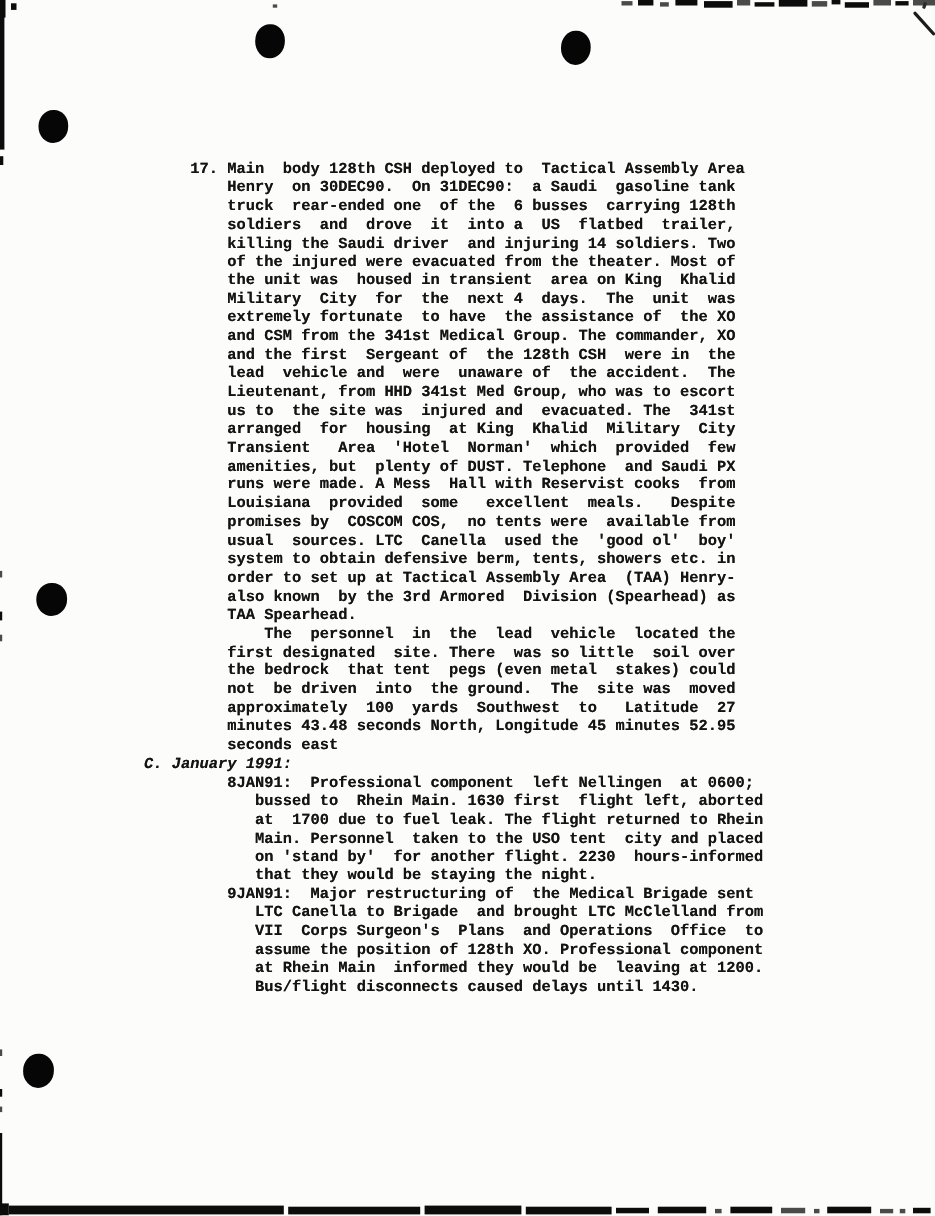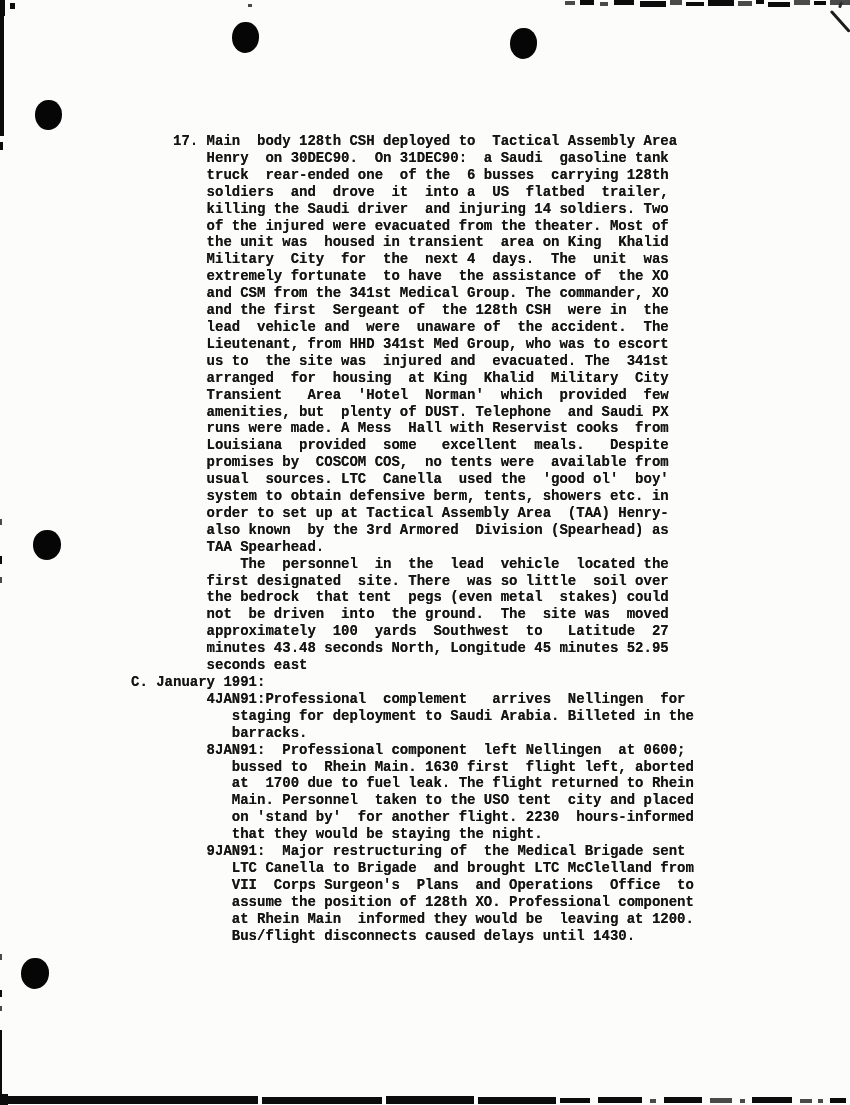--- a/index.html
+++ b/index.html
@@ -12,22 +12,22 @@
   pre.doc{
     margin:0;
     font-family:"Liberation Mono","DejaVu Sans Mono",monospace;
     font-weight:700;
     font-size:14px;
     line-height:16.9px;
     white-space:pre;
     color:#141414;
     text-shadow:0 0 .4px rgba(12,12,12,.72);
   }
-  .textcol{position:absolute;left:131px;top:133px;}
-  .sec-c-heading{margin-top:9px;}
+  .textcol{position:absolute;left:131px;top:146px;}
+  .sec-c-heading{margin-top:9px;font-style:italic;}
   .mark{position:absolute;background:#0c0c0c;}
   .mark.gray{background:#4a4a4a;}
   .dot{position:absolute;background:#060606;border-radius:50% 48% 52% 50%;}
   .pen{
     position:absolute;left:832px;top:10px;width:28px;height:3px;
     background:#1c1c1c;border-radius:2px;
     transform:rotate(48deg);transform-origin:left top;
   }
   .pen-tick{
     position:absolute;left:839px;top:2px;width:3px;height:6px;
@@ -107,23 +107,20 @@
          also known  by the 3rd Armored  Division (Spearhead) as
          TAA Spearhead.
              The  personnel  in  the  lead  vehicle  located the
          first designated  site. There  was so little  soil over
          the bedrock  that tent  pegs (even metal  stakes) could
          not  be driven  into  the ground.  The  site was  moved
          approximately  100  yards  Southwest  to   Latitude  27
          minutes 43.48 seconds North, Longitude 45 minutes 52.95
          seconds east</pre>
     <pre class="doc sec-c-heading">C. January 1991:</pre>
-    <pre class="doc">         4JAN91:Professional  complement   arrives  Nellingen  for
-            staging for deployment to Saudi Arabia. Billeted in the
-            barracks.</pre>
     <pre class="doc">         8JAN91:  Professional component  left Nellingen  at 0600;
             bussed to  Rhein Main. 1630 first  flight left, aborted
             at  1700 due to fuel leak. The flight returned to Rhein
             Main. Personnel  taken to the USO tent  city and placed
             on 'stand by'  for another flight. 2230  hours-informed
             that they would be staying the night.</pre>
     <pre class="doc">         9JAN91:  Major restructuring of  the Medical Brigade sent
             LTC Canella to Brigade  and brought LTC McClelland from
             VII  Corps Surgeon's  Plans  and Operations  Office  to
             assume the position of 128th XO. Professional component

